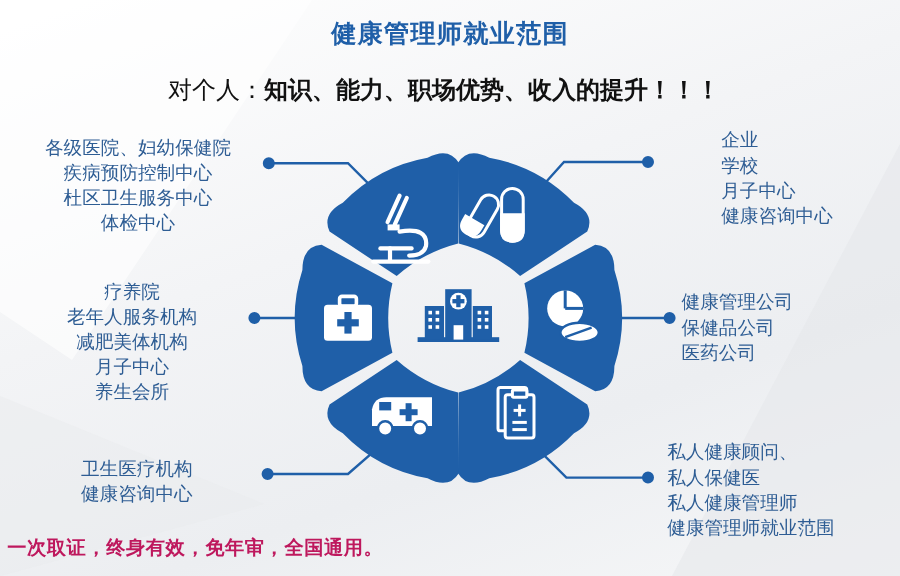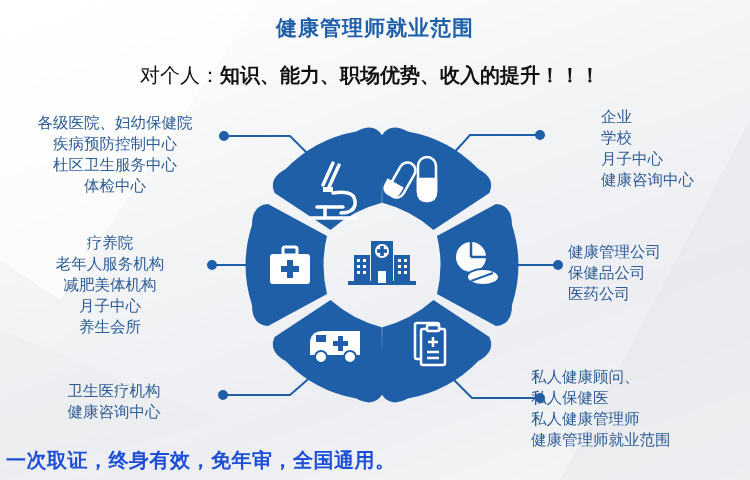--- a/index.html
+++ b/index.html
@@ -18,21 +18,21 @@
     white-space:nowrap;
   }
   .subtitle .lead { font-weight:normal;text-align:center; }
   .subtitle .strong { font-weight:bold; }
   .group {
     position:absolute; font-size:15.5px; line-height:21px; color:#2e5d94;
   }
   .group.right-align { text-align:center; }
   .group div { white-space:nowrap; }
   .footer {
-    position:absolute; left:6px; top:447px; font-size:20px; font-weight:bold; color:#1d4ed8;
+    position:absolute; left:6px; top:447px; font-size:16px; font-weight:bold; color:#be185d;
     white-space:nowrap; letter-spacing:0.5px;
   }
   svg.wheel { position:absolute; left:0; top:0; }
 </style>
 </head>
 <body>
 
 <svg class="bg-poly" width="750" height="480">
   <polygon points="0,0 260,0 60,300 0,260" fill="#ffffff" opacity="0.6"></polygon>
   <polygon points="750,120 750,480 560,480" fill="#e6e8eb" opacity="0.6"></polygon>
@@ -193,20 +193,20 @@
   <div>健康管理公司</div>
   <div>保健品公司</div>
   <div>医药公司</div>
 </div>
 
 <div class="group right-align" style="left:20px; top:381px; width:188px;">
   <div>卫生医疗机构</div>
   <div>健康咨询中心</div>
 </div>
 
-<div class="group" style="left:531px; top:367px;">
+<div class="group" style="left:556px; top:367px;">
   <div>私人健康顾问、</div>
   <div>私人保健医</div>
   <div>私人健康管理师</div>
   <div>健康管理师就业范围</div>
 </div>
 
 <div class="footer">一次取证，终身有效，免年审，全国通用。</div>
 
 </body></html>

